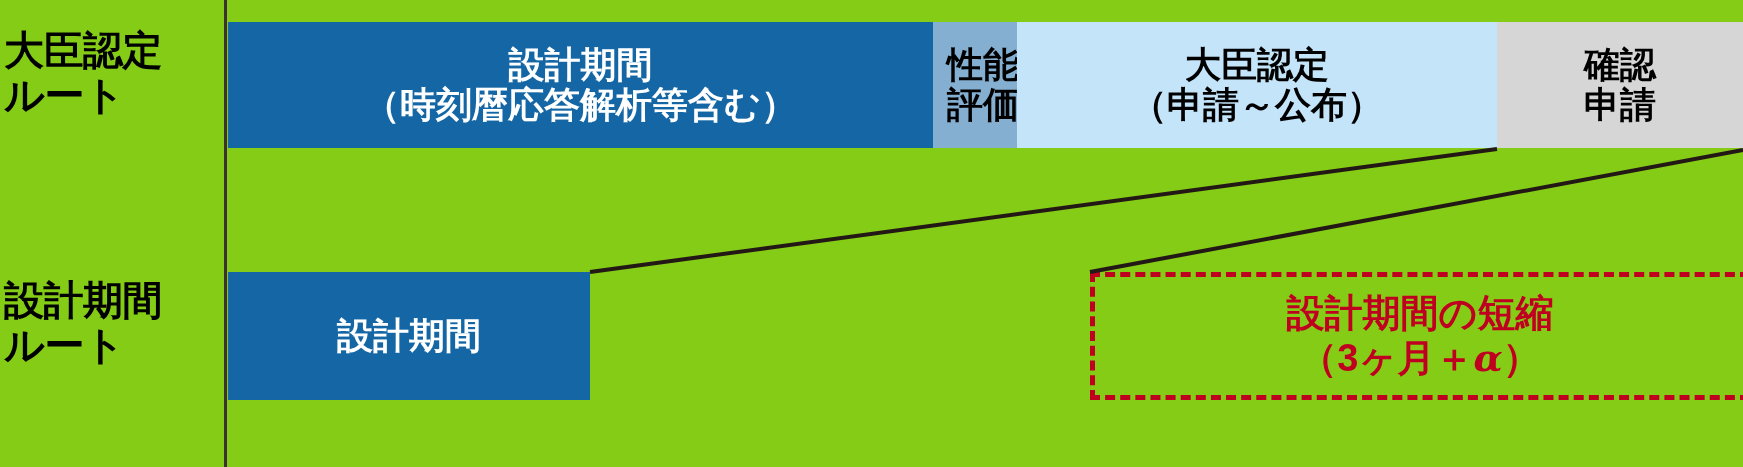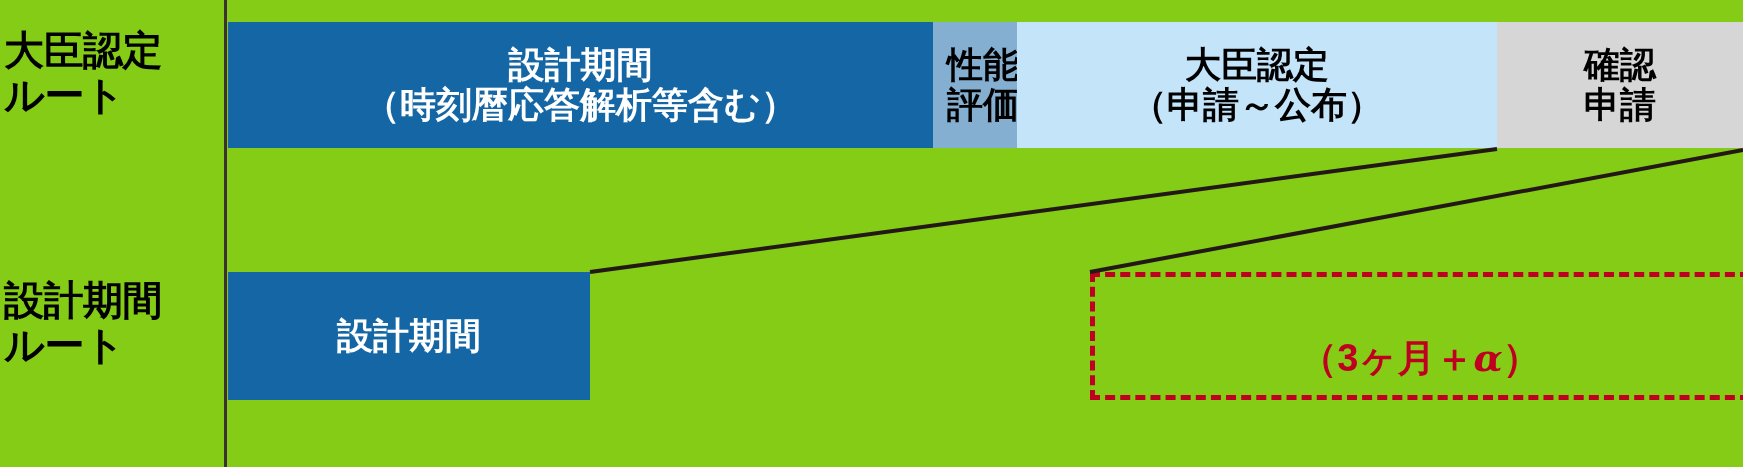--- a/index.html
+++ b/index.html
@@ -130,21 +130,21 @@
 
   <div class="row-label" id="label-bottom">設計期間
 ルート</div>
 
   <div class="bar b c-navy" style="left:228px; width:362px;">
     <span>設計期間</span>
   </div>
 
 
   <div id="callout">
-    <span><br><span>（3ヶ月＋</span><span class="alpha">α</span><span>）</span></span>
+    <span><span>設計期間の短縮</span><br><span>（3ヶ月＋</span><span class="alpha">α</span><span>）</span></span>
   </div>
 
   <svg id="connectors" viewBox="0 0 1743 467">
     <line x1="1497" y1="149" x2="590" y2="272" stroke="#231815" stroke-width="4"></line>
     <line x1="1743" y1="150" x2="1090" y2="272" stroke="#231815" stroke-width="4"></line>
   </svg>
 
 </div>
 
 </body></html>

